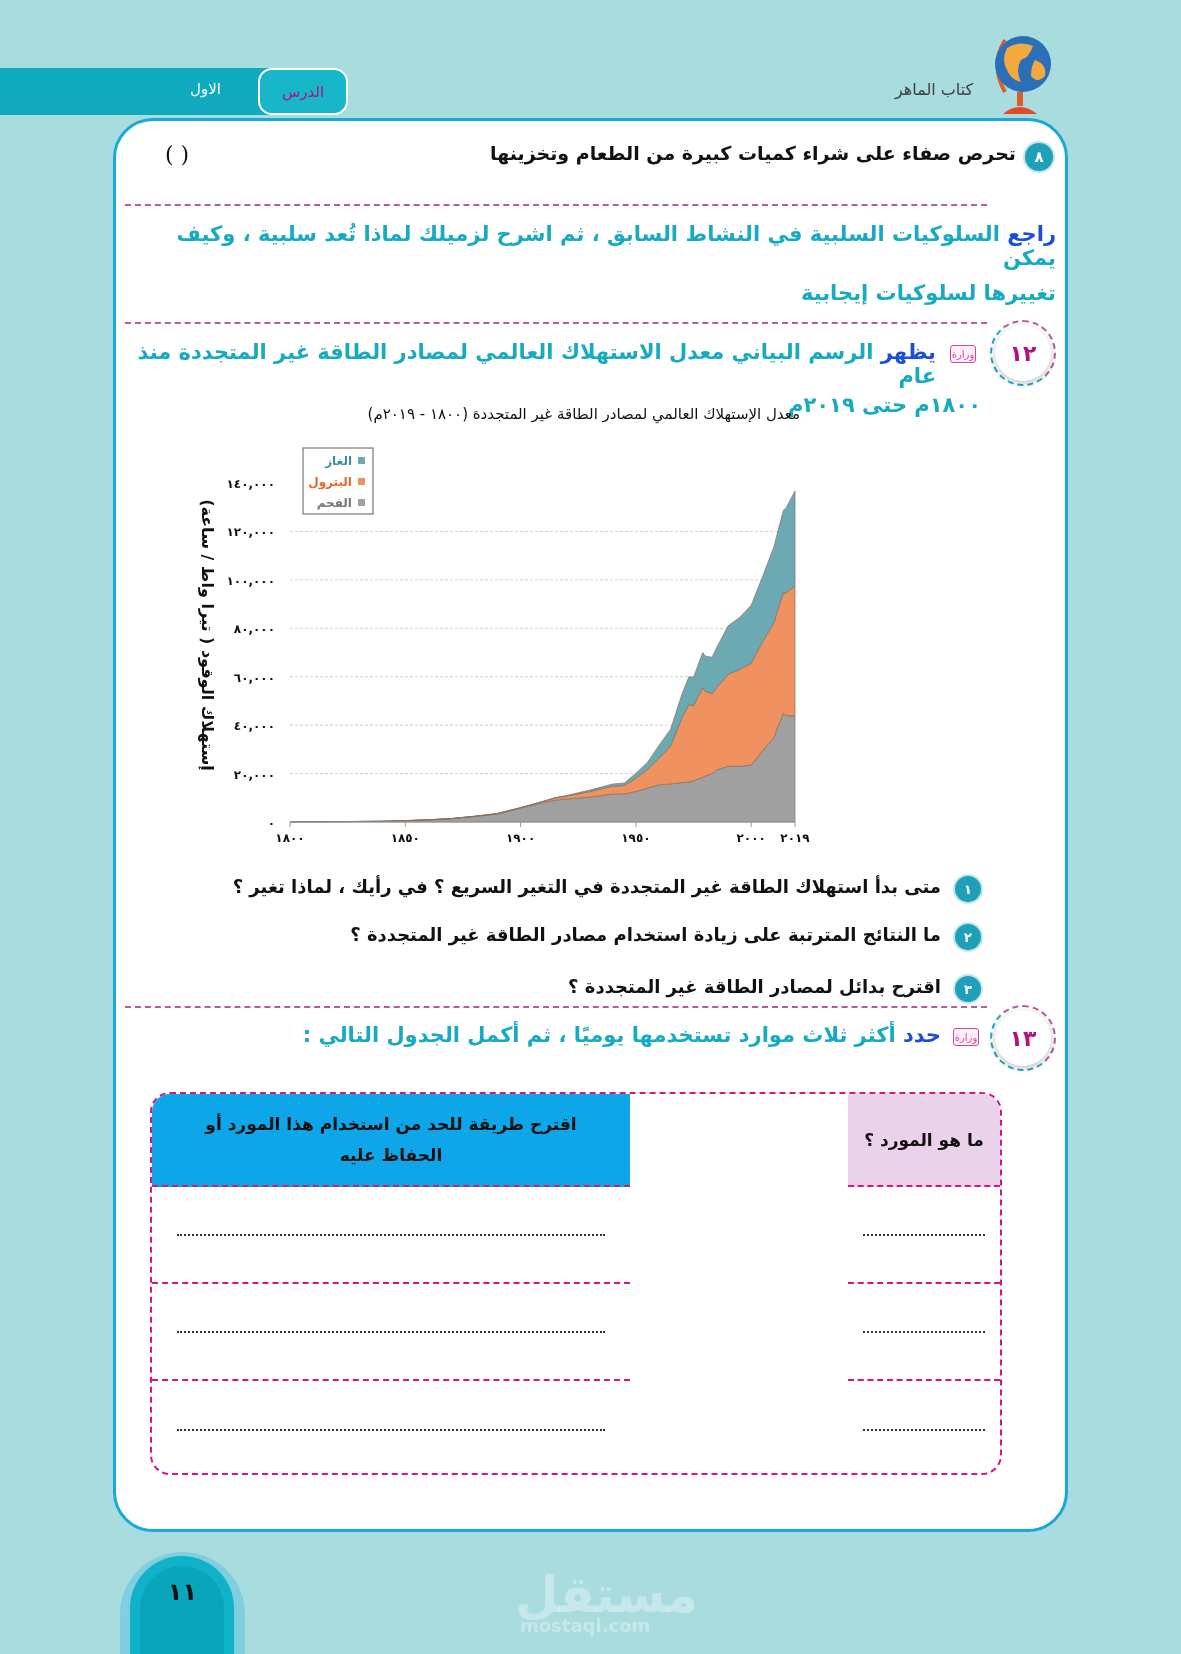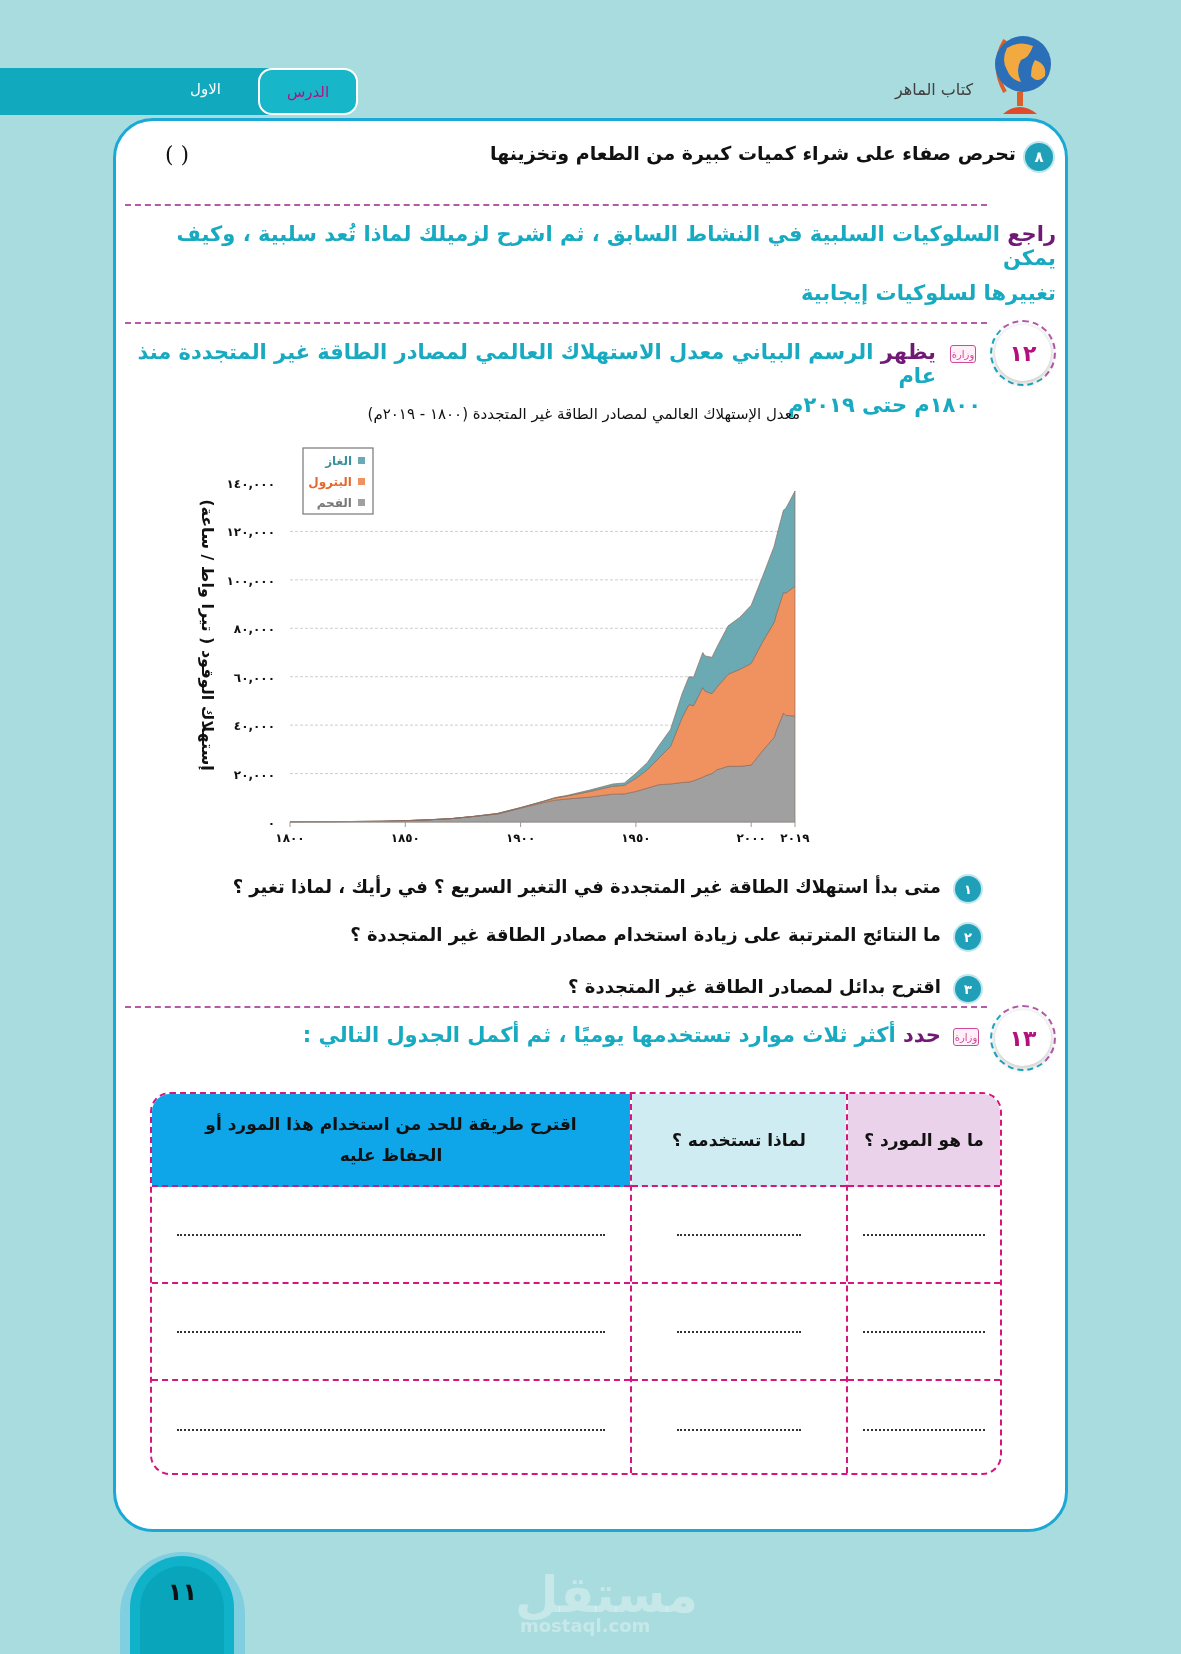--- a/index.html
+++ b/index.html
@@ -4,21 +4,21 @@
 <style>
   html, body { margin: 0; padding: 0; }
   body {
     width: 1181px; height: 1654px; background: #a9dcde; position: relative; overflow: hidden;
     font-family: "DejaVu Sans", sans-serif; color: #111;
   }
   .abs { position: absolute; }
   
   .header-band { left: 0; top: 68px; width: 330px; height: 47px; background: #11a9bd; }
   .lesson-tab {
-    left: 258px; top: 68px; width: 100px; height: 47px; background: #17b6c8;
+    left: 258px; top: 68px; width: 90px; height: 47px; background: #17b6c8;
     border: 2px solid #fff; border-radius: 14px; box-sizing: border-box;
     color: #b3127e; font-size: 15px; display: flex; align-items: center; justify-content: center;
   }
   .lesson-number { left: 190px; top: 80px; color: #fff; font-size: 15px; }
   .book-title { left: 895px; top: 80px; color: #404040; font-size: 16px; }
   .globe { left: 985px; top: 30px; width: 70px; height: 88px; }
 
   
   .card {
     left: 113px; top: 118px; width: 955px; height: 1414px; background: #fff;
@@ -28,21 +28,21 @@
   .num-badge {
     width: 28px; height: 28px; border-radius: 50%; background: #1f9fb8; color: #fff;
     display: flex; align-items: center; justify-content: center; font-size: 15px; font-weight: bold;
     box-shadow: 0 0 0 2px #bfe6ec;
   }
   .q8-text { right: 165px; top: 142px; font-size: 19px; font-weight: bold; color: #111; }
   .q8-badge { left: 1025px; top: 143px; }
   .paren { left: 165px; top: 142px; font-size: 22px; font-family: "DejaVu Serif", serif; }
   .dash-line { height: 0; border-top: 2px dashed #b45aa6; }
   .activity-text { font-size: 21px; font-weight: bold; color: #17aac0; }
-  .pink { color: #701a75; }
+  .pink { color: #1d4ed8; }
   .step-badge {
     width: 56px; height: 56px; border-radius: 50%; background: #fff;
     box-shadow: 0 2px 6px rgba(0,0,0,.25); color: #b3127e; font-weight: bold; font-size: 22px;
     display: flex; align-items: center; justify-content: center;
   }
   .step-ring { width: 66px; height: 66px; border-radius: 50%; border: 2px dashed #b45aa6; border-bottom-color: #1aa9c0; border-left-color: #1aa9c0; box-sizing: border-box; }
   .ministry-icon {
     width: 26px; height: 18px; border: 1.5px solid #d04a9a; border-radius: 3px; color: #d04a9a;
     font-size: 10px; display: flex; align-items: center; justify-content: center; box-sizing: border-box; background: #fff0f8;
   }
@@ -196,32 +196,20 @@
     <div class="cell rowline" style="top:93px;">
         <div class="dots" style="width:122px;"></div>
       </div>
     <div class="cell rowline" style="top:190px;">
         <div class="dots" style="width:122px;"></div>
       </div>
     <div class="cell" style="top:287px;">
         <div class="dots" style="width:122px;"></div>
       </div>
   </div>
-  <div class="col col2">
-    <div class="th th2">لماذا تستخدمه ؟</div>
-    <div class="cell rowline" style="top:93px;">
-        <div class="dots" style="width:124px;"></div>
-      </div>
-    <div class="cell rowline" style="top:190px;">
-        <div class="dots" style="width:124px;"></div>
-      </div>
-    <div class="cell" style="top:287px;">
-        <div class="dots" style="width:124px;"></div>
-      </div>
-  </div>
   <div class="col col3">
     <div class="th th3">اقترح طريقة للحد من استخدام هذا المورد أو الحفاظ عليه</div>
     <div class="cell rowline" style="top:93px;">
         <div class="dots" style="width:428px;"></div>
       </div>
     <div class="cell rowline" style="top:190px;">
         <div class="dots" style="width:428px;"></div>
       </div>
     <div class="cell" style="top:287px;">
         <div class="dots" style="width:428px;"></div>

